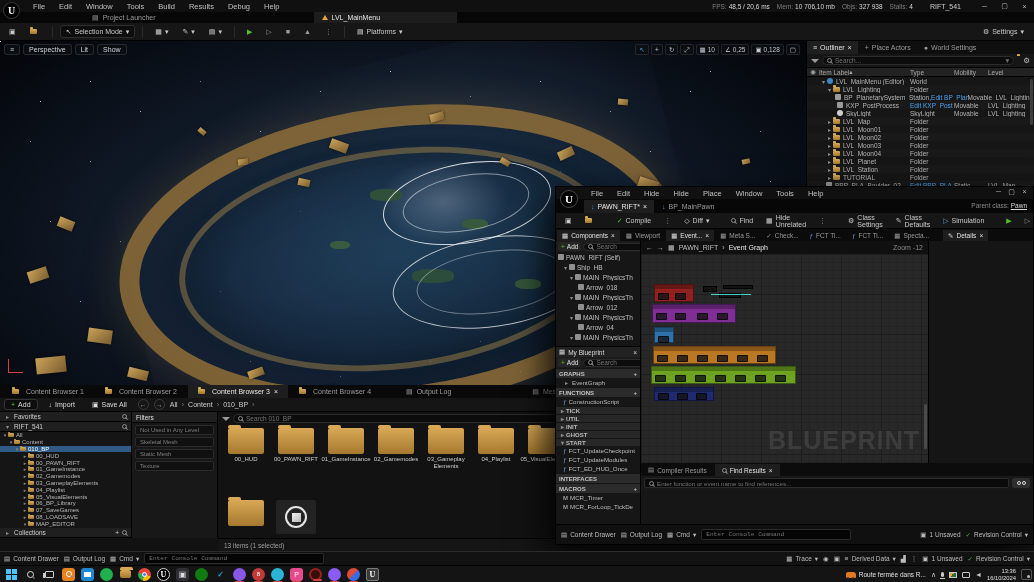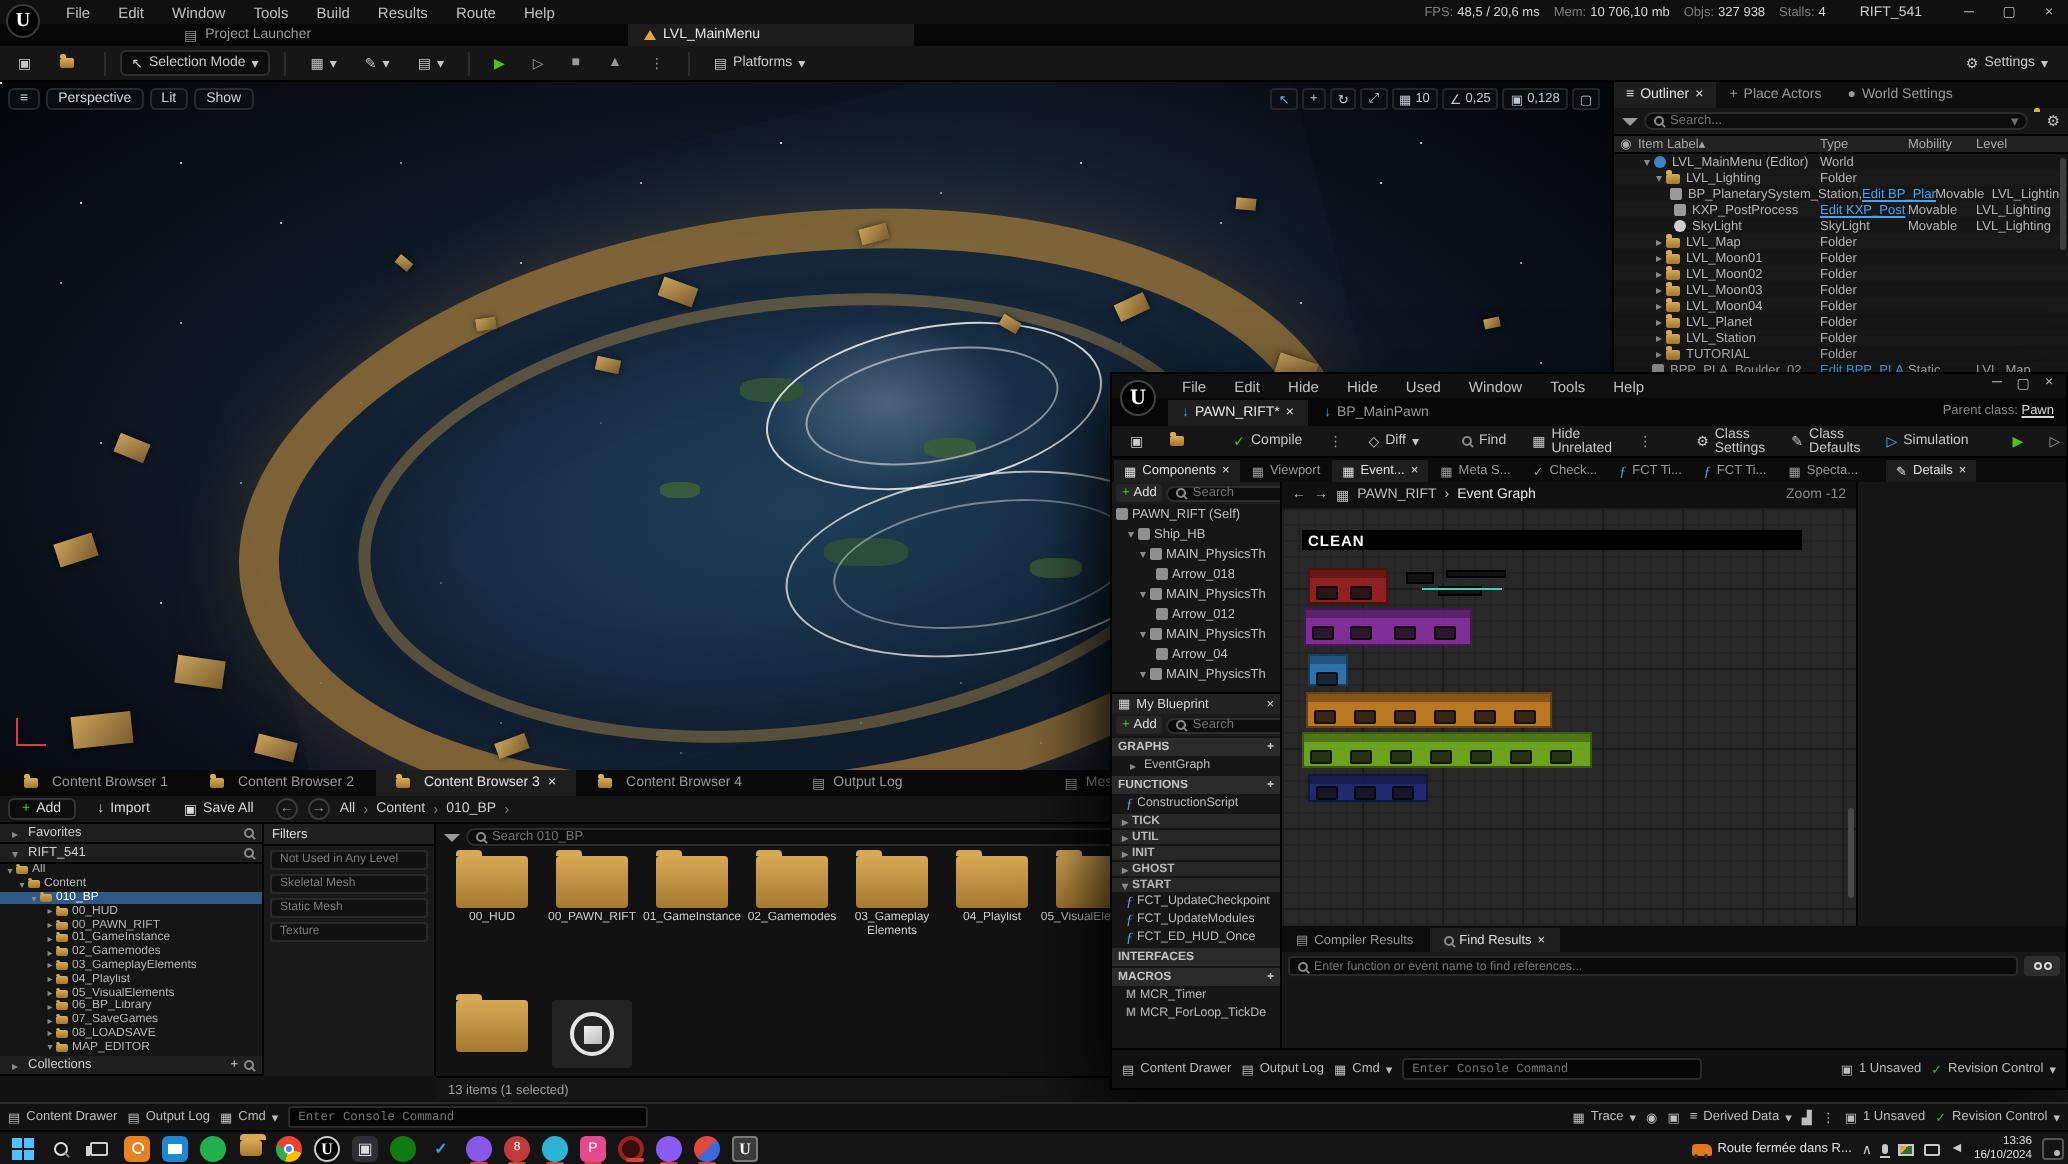--- a/index.html
+++ b/index.html
@@ -196,21 +196,21 @@
 
   <div class="ue-logo">U</div>
   <div class="menubar">
     <div class="menus">
       <span class="menu-item">File</span>
       <span class="menu-item">Edit</span>
       <span class="menu-item">Window</span>
       <span class="menu-item">Tools</span>
       <span class="menu-item">Build</span>
       <span class="menu-item">Results</span>
-      <span class="menu-item">Route</span>
+      <span class="menu-item">Debug</span>
       <span class="menu-item">Help</span>
     </div>
     <div class="mb-right">
       <span class="stat"><span>FPS:</span><b>48,5 / 20,6 ms</b></span>
       <span class="stat"><span>Mem:</span><b>10 706,10 mb</b></span>
       <span class="stat"><span>Objs:</span><b>327 938</b></span>
       <span class="stat"><span>Stalls:</span><b>4</b></span>
       <span class="win-title">RIFT_541</span>
       <span class="winbtn">─</span>
       <span class="winbtn">▢</span>
@@ -766,21 +766,21 @@
       </div>
   </div>
 
   <div class="bpw">
     <div class="bp-logo">U</div>
     <div class="bp-menubar">
       <span class="menu-item">File</span>
       <span class="menu-item">Edit</span>
       <span class="menu-item">Hide</span>
       <span class="menu-item">Hide</span>
-      <span class="menu-item">Used</span>
+      <span class="menu-item">Place</span>
       <span class="menu-item">Window</span>
       <span class="menu-item">Tools</span>
       <span class="menu-item">Help</span>
       <div class="bp-winbtns">
         <span class="winbtn">─</span>
         <span class="winbtn">▢</span>
         <span class="winbtn">×</span>
       </div>
     </div>
     <div class="bp-tabs">
@@ -1021,21 +1021,20 @@
             <div class="gbc">
               <span>←</span>
               <span>→</span>
               <span>▦</span>
               <span>PAWN_RIFT</span>
               <span>›</span>
               <span class="leaf">Event Graph</span>
               <span class="zoom">Zoom -12</span>
             </div>
             <div class="canvas">
-              <div class="clean">CLEAN</div>
               <div class="cmt" style="left:13px;top:30px;width:40px;height:18px;background:rgba(163,32,32,.85)">
                   <i class="nd" style="left:3px"></i>
                   <i class="nd" style="left:20px"></i>
                 </div>
               <div class="loose">
                   <i style="left:0;top:1px;width:14px;height:6px"></i>
                   <i style="left:20px;top:0;width:30px;height:4px"></i>
                   <i style="left:16px;top:8px;width:22px;height:5px"></i>
                   <span class="wire" style="left:8px;top:9px;width:40px"></span>
                 </div>
@@ -1063,20 +1062,21 @@
                   <i class="nd" style="left:63px"></i>
                   <i class="nd" style="left:83px"></i>
                   <i class="nd" style="left:103px"></i>
                   <i class="nd" style="left:123px"></i>
                 </div>
               <div class="cmt" style="left:13px;top:133px;width:60px;height:14px;background:rgba(31,42,120,.9)">
                   <i class="nd" style="left:3px;top:5px"></i>
                   <i class="nd" style="left:22px;top:5px"></i>
                   <i class="nd" style="left:41px;top:5px"></i>
                 </div>
+              <div class="wm">BLUEPRINT</div>
               <div class="gsb"></div>
             </div>
           </div>
           <div class="bp-details"></div>
         </div>
         <div class="results-tabs">
           <div class="rtab">
               <span>▤</span>
               <span>Compiler Results</span>
             </div>

